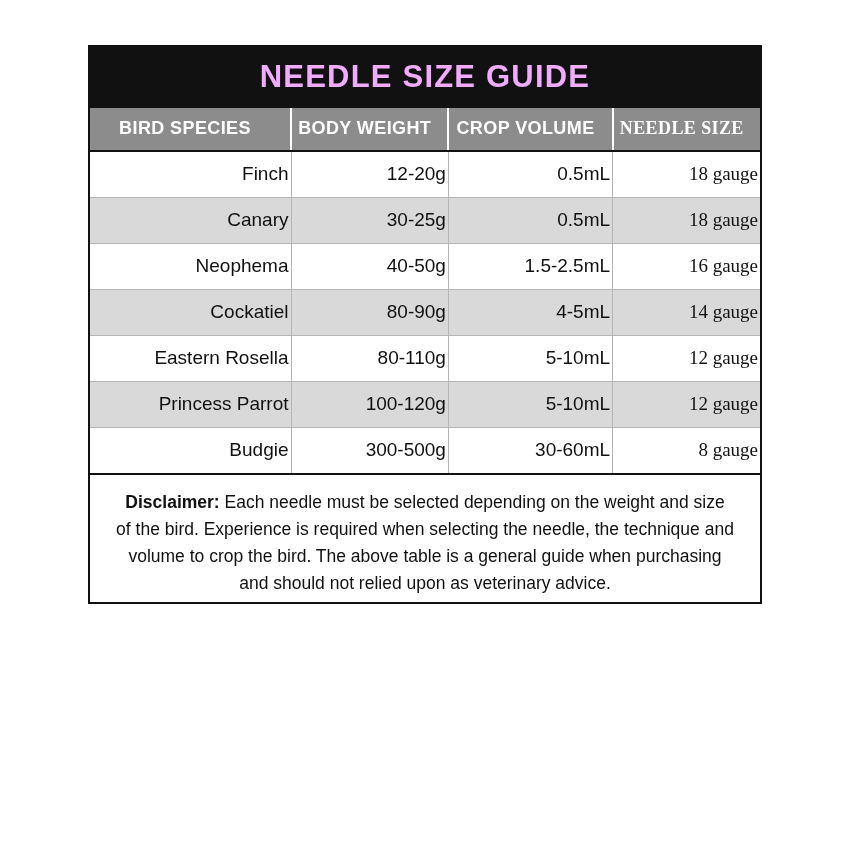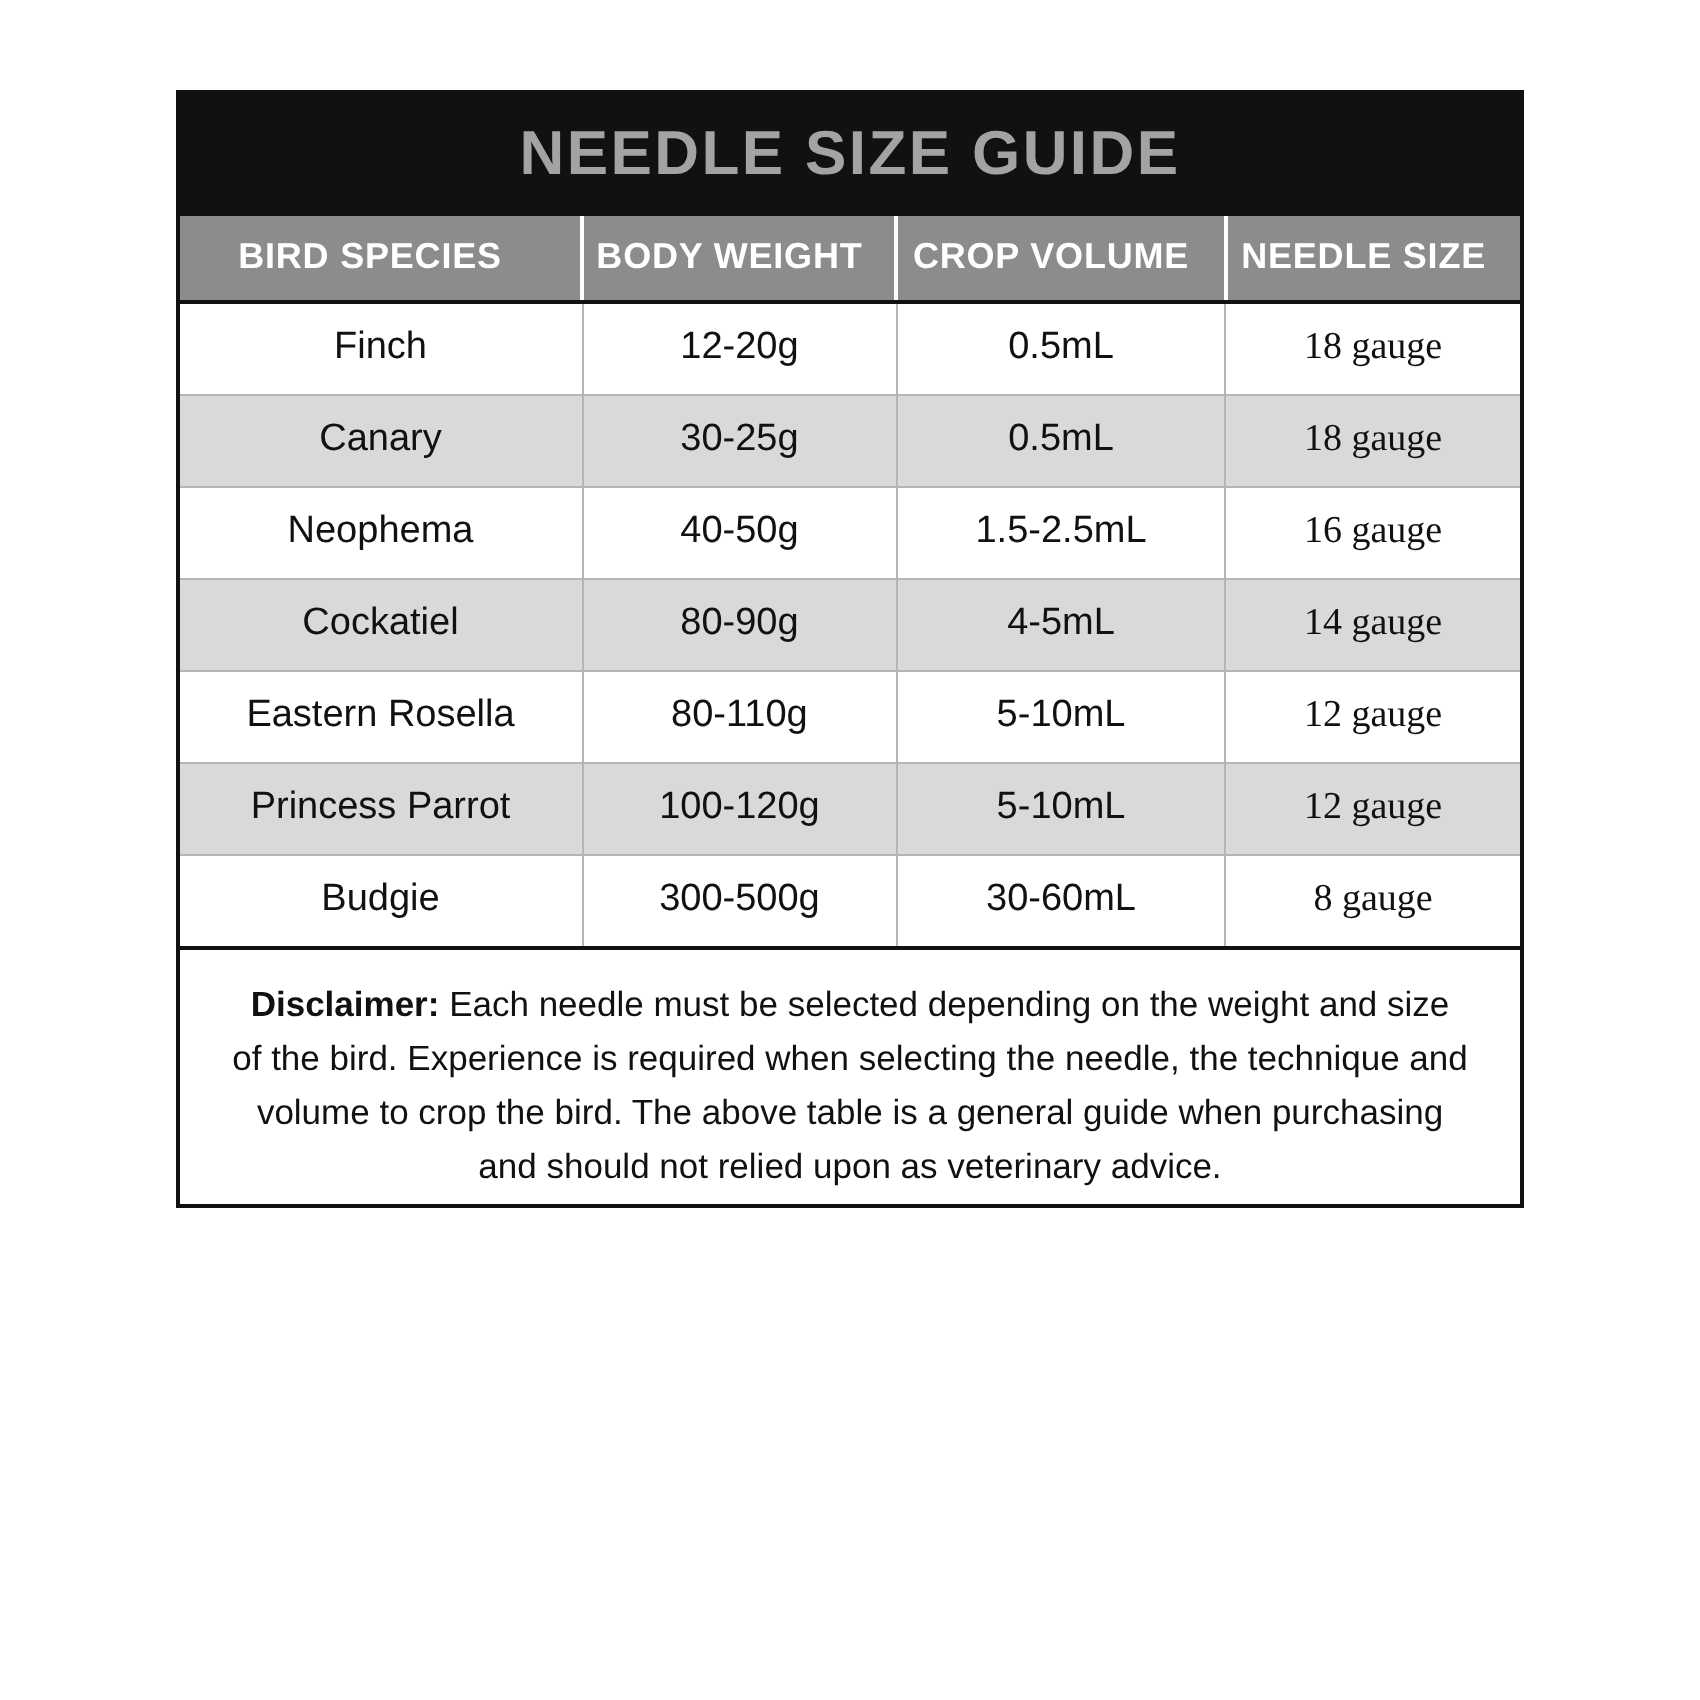--- a/index.html
+++ b/index.html
@@ -18,21 +18,21 @@
     background: #ffffff;
   }
   .table-frame {
     width: 100%;
     border: 2px solid #111111;
     box-sizing: border-box;
     background: #ffffff;
   }
   .title-bar {
     background: #111111;
-    color: #a3a3a3;
+    color: #f0abfc;
     text-align: center;
     font-weight: bold;
     font-size: 31px;
     letter-spacing: 1.2px;
     padding: 12px 0 13px 0;
     font-family: "Liberation Sans", sans-serif;
   }
   table.size-table {
     width: 100%;
     border-collapse: collapse;
@@ -42,25 +42,25 @@
     background: #8c8c8c;
     color: #ffffff;
     font-weight: bold;
     font-size: 18px;
     letter-spacing: 0.4px;
     padding: 10px 12px 11px 2px;
     text-align: center;
     border-right: 2px solid #ffffff;
     border-bottom: 2px solid #111111;
   }
-  table.size-table th:last-child { border-right: none; }
+  table.size-table th:last-child { border-right: none; font-family: Liberation Serif, serif; }
   table.size-table td {
     font-size: 19px;
     color: #111111;
-    text-align: center;
+    text-align: right;
     padding: 11px 2px 12px 2px;
     border-right: 1px solid #b5b5b5;
     border-bottom: 1px solid #b5b5b5;
   }
   table.size-table td:last-child { border-right: none; font-family: Liberation Serif, serif; }
   table.size-table tbody tr:nth-child(odd) td { background: #ffffff; }
   table.size-table tbody tr:nth-child(even) td { background: #d9d9d9; }
   table.size-table tbody tr:last-child td { border-bottom: 2px solid #111111; }
   .disclaimer {
     padding: 14px 26px 4px 26px;

